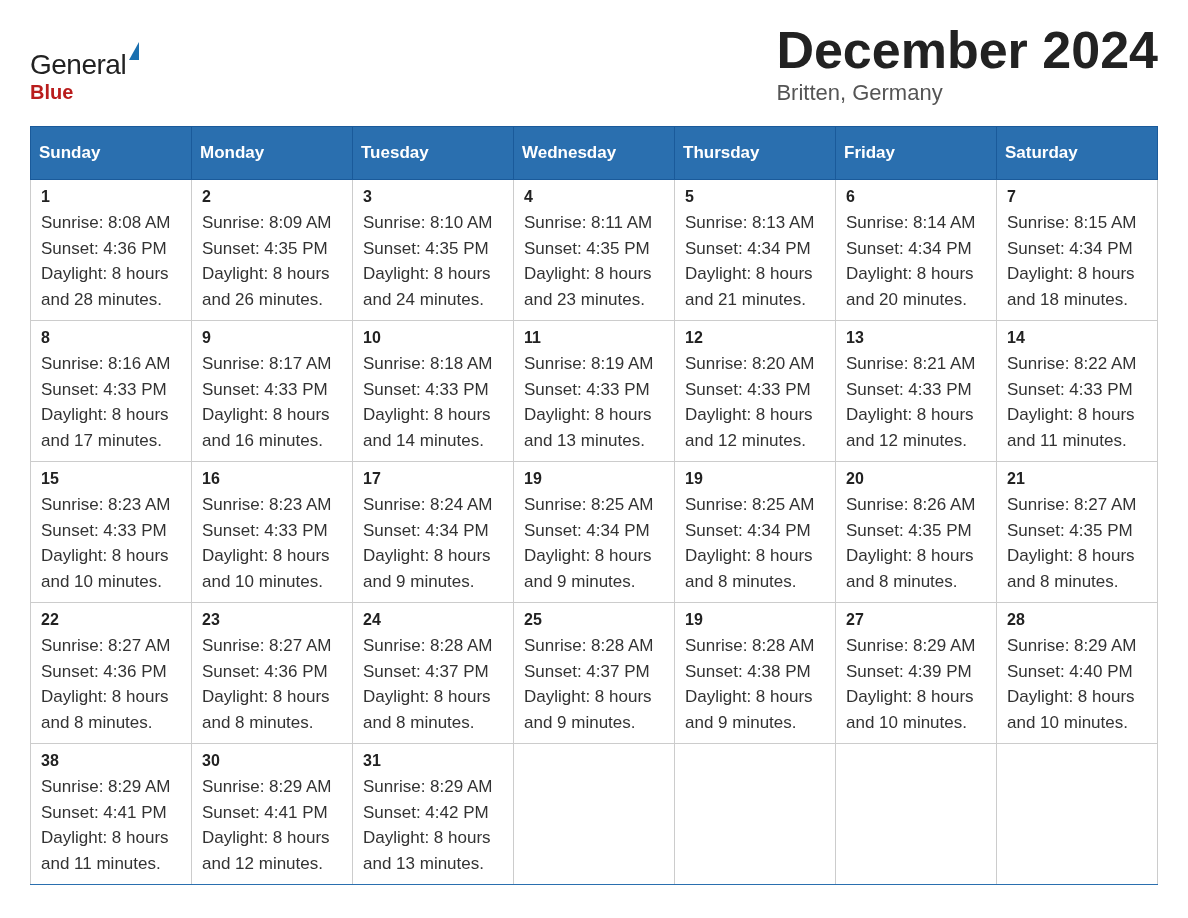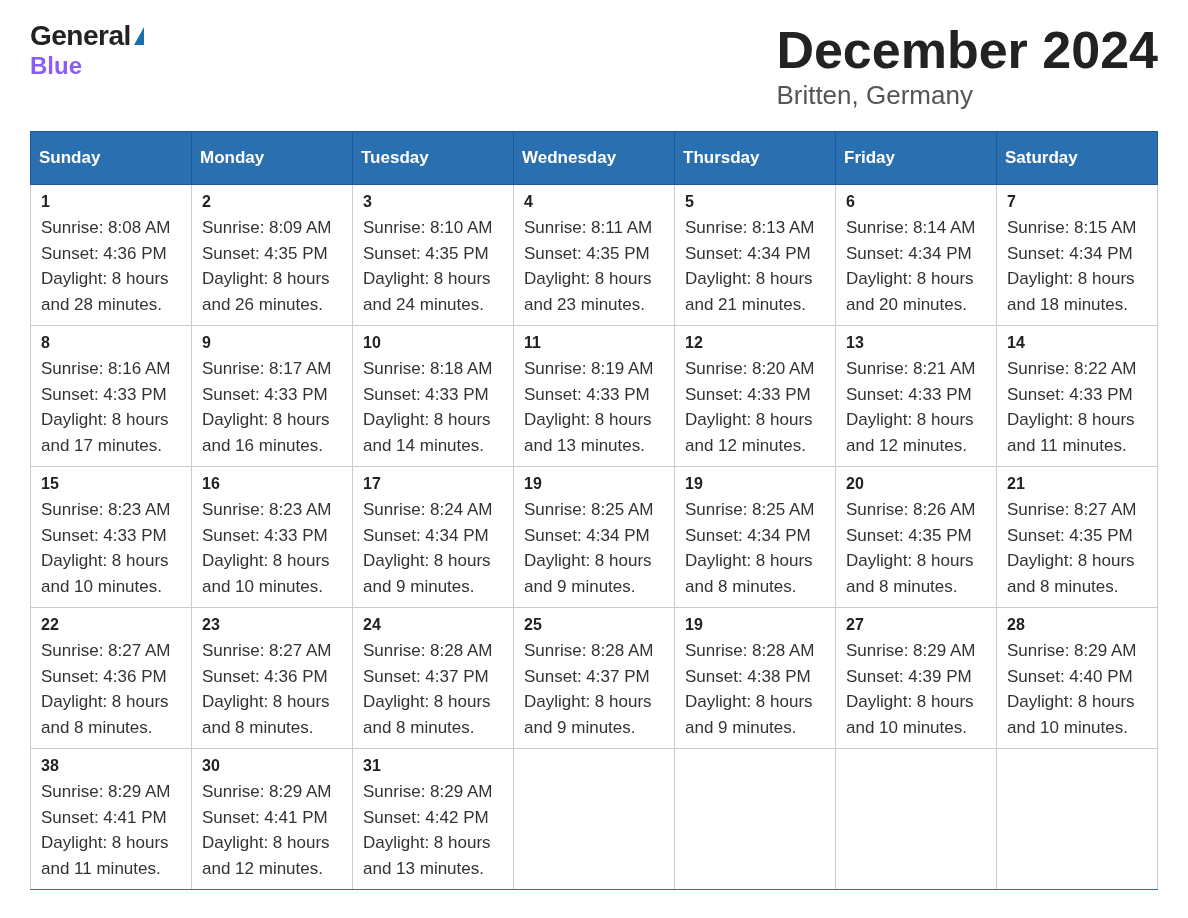--- a/index.html
+++ b/index.html
@@ -16,28 +16,29 @@
       align-items: flex-start;
       margin-bottom: 20px;
     }
     .logo {
       display: flex;
       flex-direction: column;
       align-items: flex-start;
     }
     .logo-general {
       font-size: 28px;
-      font-weight: bold;
+      font-weight: normal;
       color: #222;
       letter-spacing: -0.5px;
+      margin-top: 29px;
     }
     .logo-blue {
-      font-size: 24px;
+      font-size: 20px;
       font-weight: bold;
-      color: #8b5cf6;
+      color: #b91c1c;
       text-align: right;
     }
     .logo-triangle {
       display: inline-block;
       width: 0;
       height: 0;
       border-left: 10px solid transparent;
       border-bottom: 18px solid #1a6faf;
       margin-left: 3px;
       vertical-align: middle;
@@ -47,21 +48,21 @@
       align-items: center;
     }
     .title-section {
     }
     .title-section h1 {
       font-size: 52px;
       font-weight: bold;
       color: #222;
     }
     .title-section h2 {
-      font-size: 26px;
+      font-size: 22px;
       font-weight: normal;
       color: #555;
     }
     .calendar {
       width: 100%;
       border-collapse: collapse;
       border: 1px solid #2a6faf;
     }
     .calendar thead tr th {
       background: #2a6faf;

